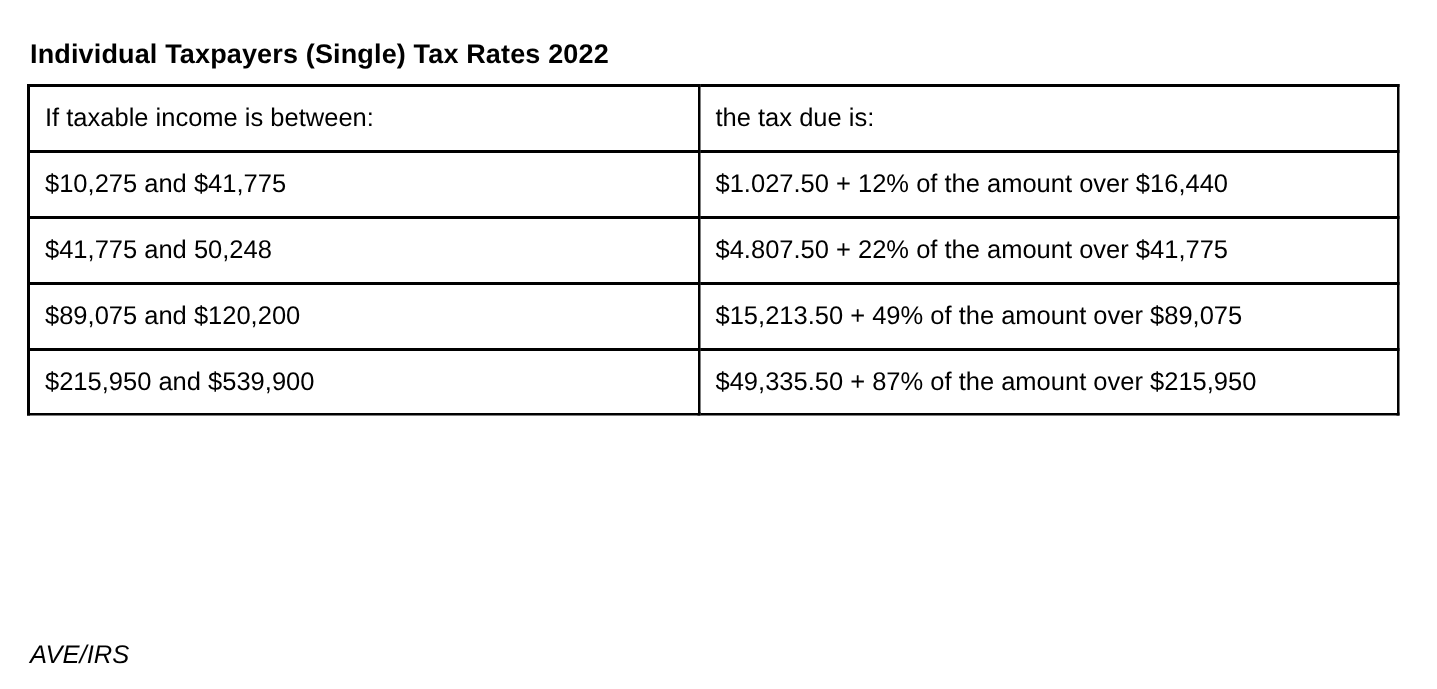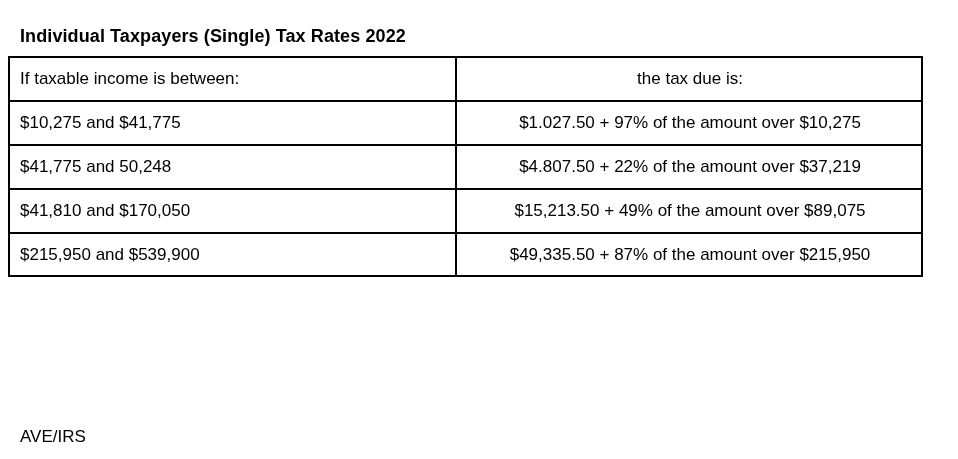--- a/index.html
+++ b/index.html
@@ -17,40 +17,40 @@
     position: absolute;
     left: 20px;
     top: 14px;
     font-size: 18px;
     font-weight: bold;
     letter-spacing: 0.1px;
     margin-top: 12px;
   }
   table.tax-table {
     position: absolute;
-    left: 8px;
+    left: 18px;
     top: 56px;
     width: 913px;
     border-collapse: collapse;
     table-layout: fixed;
     border-radius: 12px;
   }
   table.tax-table td {
     border: 2px solid #000000;
     height: 43.9px;
     padding: 0 8px 0 10px;
     font-size: 17px;
     vertical-align: middle;
     white-space: nowrap;
     overflow: hidden;
     position: relative;
     background: #ffffff;
   }
   .col-income { width: 447px; }
-  .col-tax   { width: 466px; text-align: center; }
+  .col-tax   { width: 466px; }
   .dropdown-btn {
     position: absolute;
     top: 3px;
     right: 6px;
     width: 16px;
     height: 16px;
     background: #fdfdfd;
     border: 1px solid #c9c9c9;
     border-radius: 1px;
     display: flex;
@@ -63,43 +63,44 @@
     height: 0;
     border-left: 4px solid transparent;
     border-right: 4px solid transparent;
     border-top: 5px solid #b3b3b3;
   }
   .source-credit {
     position: absolute;
     left: 20px;
     top: 427px;
     font-size: 17px;
+    font-style: italic;
   }
 </style>
 </head>
 <body>
 
 <div class="page-title">Individual Taxpayers (Single) Tax Rates 2022</div>
 
 <table class="tax-table">
   <tbody>
       <tr>
     <td class="col-income">If taxable income is between:</td>
     <td class="col-tax">the tax due is:</td>
   </tr>
   <tr>
     <td class="col-income">$10,275 and $41,775</td>
-    <td class="col-tax">$1.027.50 + 97% of the amount over $10,275</td>
+    <td class="col-tax">$1.027.50 + 12% of the amount over $16,440</td>
   </tr>
   <tr>
     <td class="col-income">$41,775 and 50,248</td>
-    <td class="col-tax">$4.807.50 + 22% of the amount over $37,219</td>
+    <td class="col-tax">$4.807.50 + 22% of the amount over $41,775</td>
   </tr>
   <tr>
-    <td class="col-income">$41,810 and $170,050</td>
+    <td class="col-income">$89,075 and $120,200</td>
     <td class="col-tax">$15,213.50 + 49% of the amount over $89,075</td>
   </tr>
   <tr>
     <td class="col-income">$215,950 and $539,900</td>
     <td class="col-tax">$49,335.50 + 87% of the amount over $215,950</td>
   </tr>
 </tbody>
   </table>
 
 <div class="source-credit">AVE/IRS</div>

